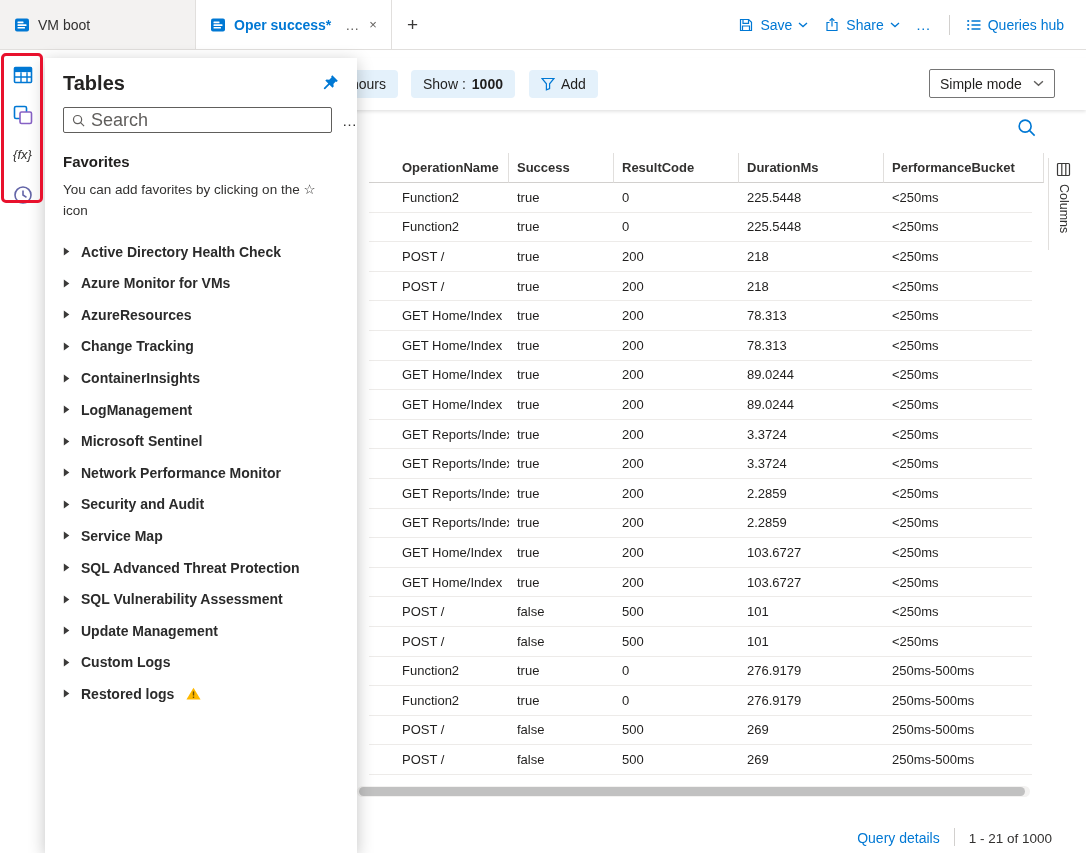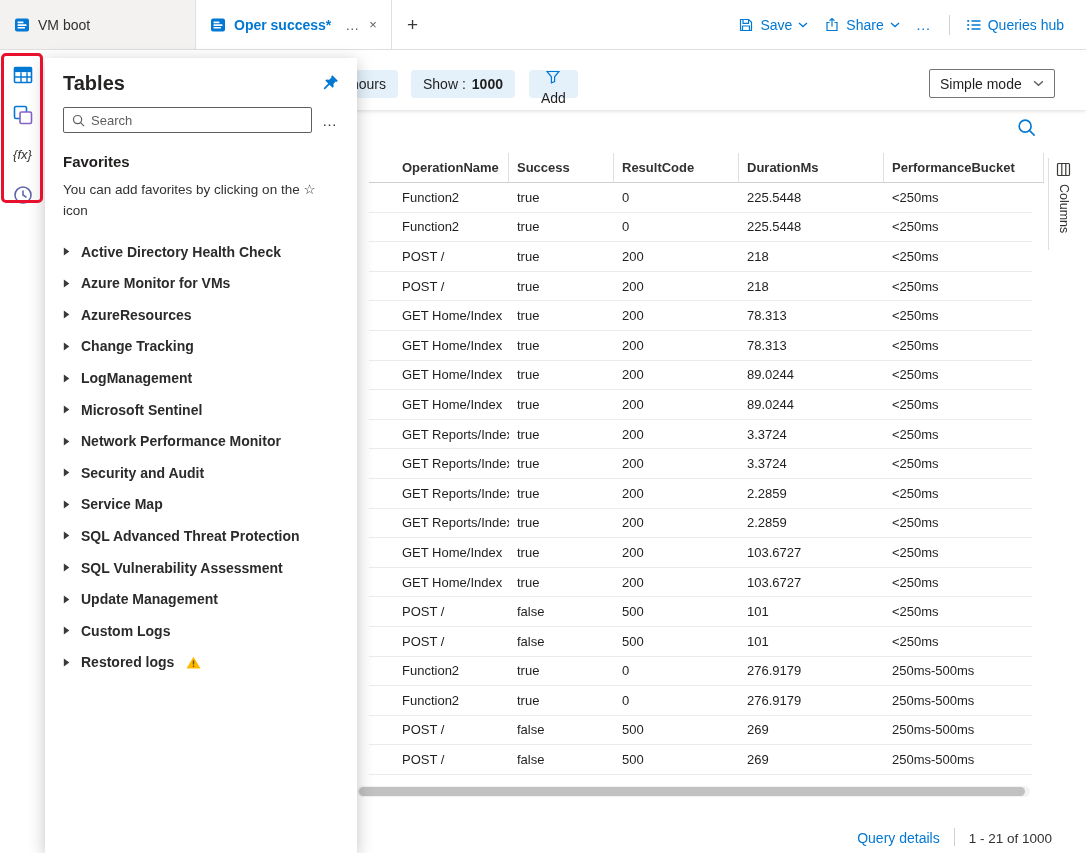--- a/index.html
+++ b/index.html
@@ -30,39 +30,39 @@
 
   
   #tables-panel { position:absolute; left:45px; top:58px; bottom:0; width:312px; background:#fff;
     box-shadow:0 4px 16px rgba(0,0,0,0.24); z-index:20; padding:14px 18px; }
   #panel-title-row { display:flex; justify-content:space-between; align-items:flex-start; }
   #panel-title { font-size:20px; font-weight:bold; color:#252423; }
   #pin-btn { cursor:pointer; margin-top:2px; }
   #search-row { display:flex; align-items:center; margin-top:12px; gap:10px; }
   #search-box { flex:1; height:26px; border:1px solid #605e5c; border-radius:2px;
     display:flex; align-items:center; padding:0 8px; gap:6px; background:#fff; }
-  #search-box input { border:none; outline:none; flex:1; font-size:13px; font-family:inherit; color:#8b5cf6; min-width:0; }
+  #search-box input { border:none; outline:none; flex:1; font-size:18px; font-family:inherit; color:#8b5cf6; min-width:0; }
   #search-box input::placeholder { color:#605e5c; }
   .more-dots { color:#323130; font-size:15px; letter-spacing:2px; cursor:pointer; }
   #favorites-title { margin-top:20px; font-size:15px; font-weight:bold; color:#201f1e; }
   #favorites-hint { margin-top:10px; font-size:13.5px; line-height:1.55; color:#323130; width:258px; }
   #group-list { margin-top:14px; }
   .group-item { display:flex; align-items:center; gap:10px; height:31.6px;
     font-size:14px; font-weight:bold; color:#2b2b2b; cursor:pointer; }
   .chev { display:flex; width:8px; }
   .warn-icon { display:flex; margin-left:2px; }
 
   
   #toolbar-card { position:absolute; left:45px; top:58px; width:1041px; height:52px; background:#fff;
     box-shadow:0 1.6px 3.6px rgba(0,0,0,0.13); z-index:2; }
   .pill { position:absolute; top:12px; height:28px; background:#e4f1fb; border-radius:4px;
     display:flex; align-items:center; padding:0 12px; font-size:14px; color:#201f1e; gap:6px; cursor:pointer; white-space:nowrap; }
   #pill-hours { left:294px; }
   #pill-show  { left:366px; }
-  #pill-add   { left:484px;flex-direction:column; }
+  #pill-add   { left:484px; }
   .pill b { font-weight:bold; }
   #mode-select { position:absolute; top:11px; right:31px; width:126px; height:29px; border:1px solid #757575;
     border-radius:2px; background:#fff; display:flex; align-items:center; justify-content:space-between;
     padding:0 10px; font-size:14px; color:#201f1e; cursor:pointer; }
   #main-search-icon { position:absolute; right:50px; top:118px; z-index:2; cursor:pointer; }
 
   
   #results-table { position:absolute; left:357px; top:153px; width:675px; z-index:1; font-size:13px; }
   .trow { display:grid; grid-template-columns:140px 105px 125px 145px 160px;margin-left:12px; }
   .thead .tcell { font-weight:bold; color:#323130; border-right:1px solid #e1dfdd;
@@ -448,20 +448,28 @@
           </svg>
         </span>
         <span class="group-label">Change Tracking</span>
       </div>
       <div class="group-item">
         <span class="chev">
           <svg width="7" height="9" viewBox="0 0 7 9">
             <path d="M.8.6 6.3 4.5.8 8.4z" fill="#3b3a39"></path>
           </svg>
         </span>
+        <span class="group-label">ContainerInsights</span>
+      </div>
+      <div class="group-item">
+        <span class="chev">
+          <svg width="7" height="9" viewBox="0 0 7 9">
+            <path d="M.8.6 6.3 4.5.8 8.4z" fill="#3b3a39"></path>
+          </svg>
+        </span>
         <span class="group-label">LogManagement</span>
       </div>
       <div class="group-item">
         <span class="chev">
           <svg width="7" height="9" viewBox="0 0 7 9">
             <path d="M.8.6 6.3 4.5.8 8.4z" fill="#3b3a39"></path>
           </svg>
         </span>
         <span class="group-label">Microsoft Sentinel</span>
       </div>

